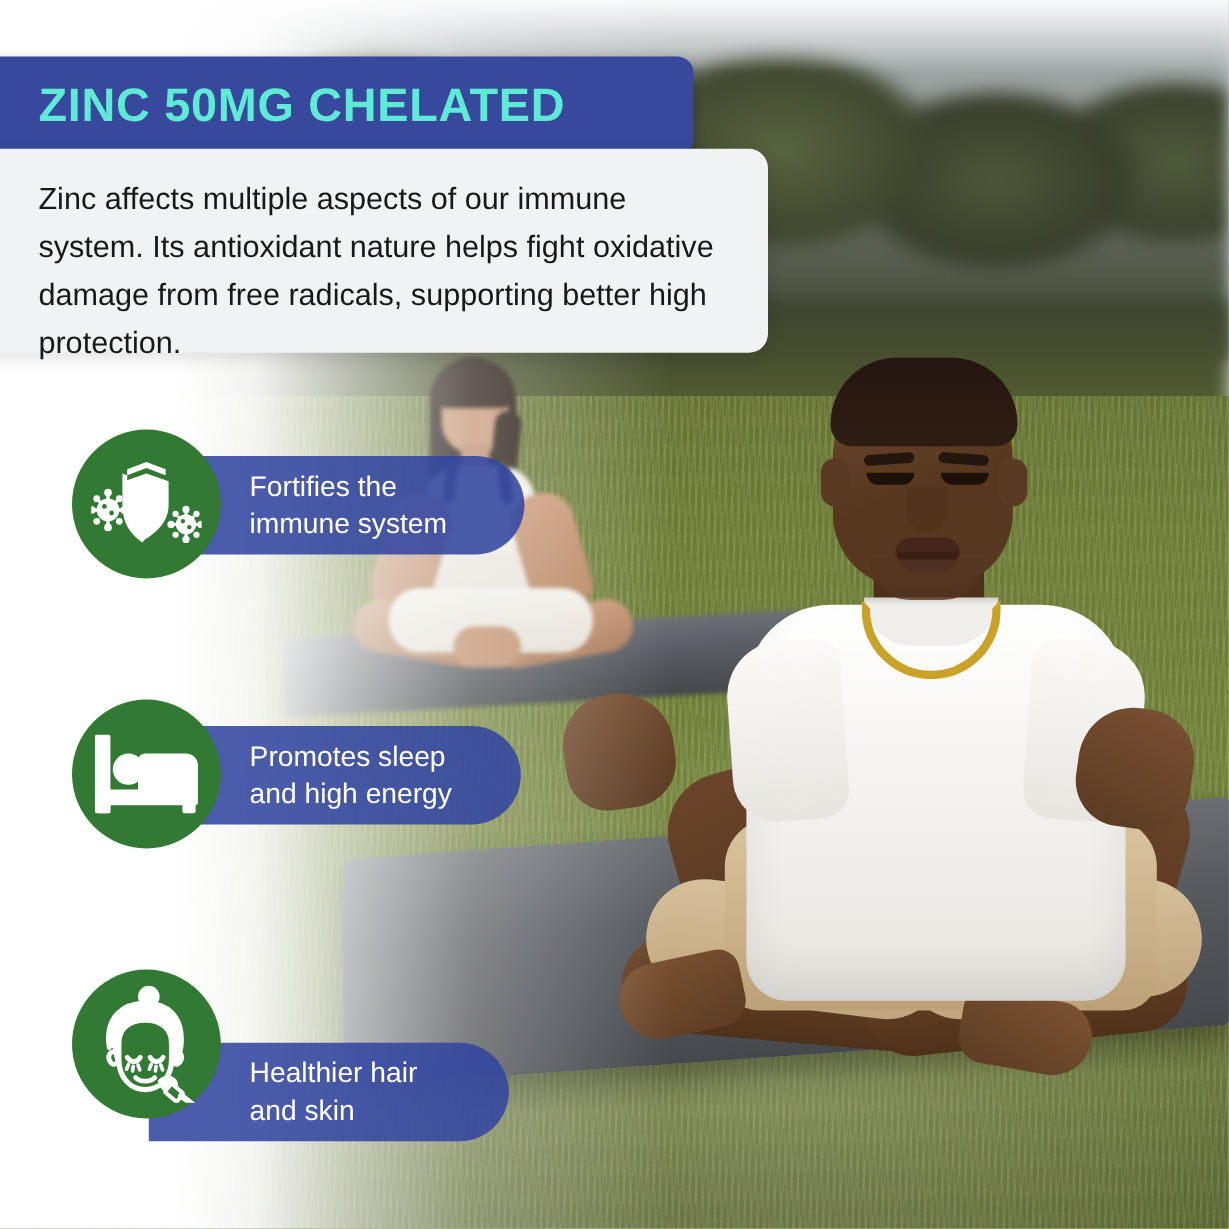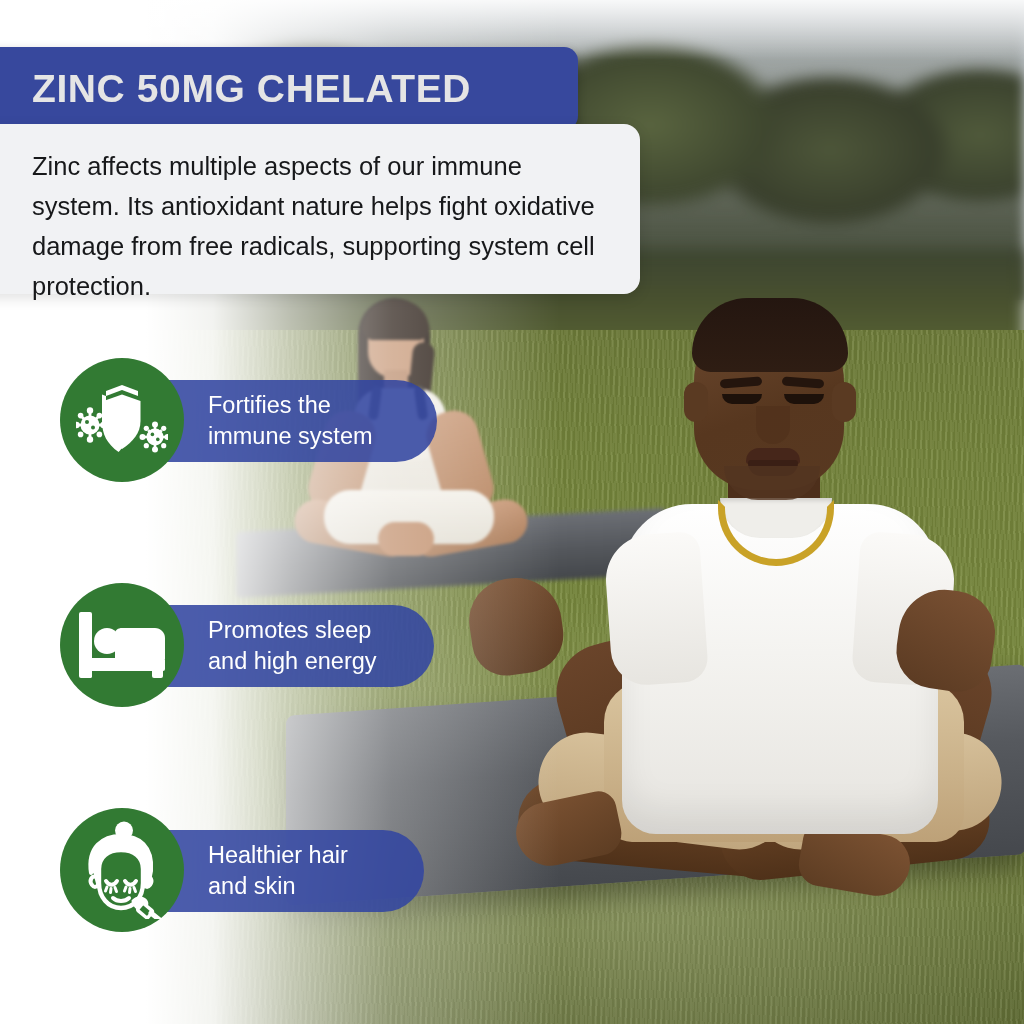--- a/index.html
+++ b/index.html
@@ -212,21 +212,21 @@
   
   .title-banner {
     position:absolute; left:-14px; top:47px; width:592px; height:83px;
     background:#37489d;
     border-radius:0 14px 14px 0;
     display:flex; align-items:center;
     padding-left:46px;
     box-shadow:0 3px 10px rgba(0,0,0,.22);
   }
   .title-banner .title-text {
-    color:#e5e5e5;
+    color:#5eead4;
     font-size:39px;
     font-weight:bold;
     letter-spacing:.6px;
     white-space:nowrap;
   }
 
   .desc-card {
     position:absolute; left:-20px; top:124px; width:660px; height:170px;
     background:#f1f2f4;
     border-radius:0 16px 16px 0;
@@ -248,21 +248,21 @@
 
   .f-pill {
     position:absolute; left:64px; top:22px; height:82px;
     background:rgba(50,69,160,.88);
     border-radius:0 41px 41px 0;
     display:flex; align-items:center;
     padding-left:84px; padding-right:24px;
   }
   .feature.f1 .f-pill { width:313px; }
   .feature.f2 .f-pill { width:310px; }
-  .feature.f3 .f-pill { width:300px; }
+  .feature.f3 .f-pill { width:300px;margin-top:39px; }
 
   .f-pill .f-label {
     color:#ffffff; font-size:23.5px; line-height:31px; font-weight:400;
     white-space:pre-line;
   }
 
   .f-circle {
     position:relative; z-index:3;
     width:124px; height:124px; border-radius:50%;
     background:#327a33;
@@ -343,21 +343,21 @@
 
     <div class="left-fade"></div>
     <div class="top-fade"></div>
   </div>
 
   <div class="title-banner">
     <span class="title-text">ZINC 50MG CHELATED</span>
   </div>
 
   <div class="desc-card">
-    <p class="desc-text">Zinc affects multiple aspects of our immune system. Its antioxidant nature helps fight oxidative damage from free radicals, supporting system cell protection.</p>
+    <p class="desc-text">Zinc affects multiple aspects of our immune system. Its antioxidant nature helps fight oxidative damage from free radicals, supporting better high protection.</p>
   </div>
 
   <div class="feature f2">
     <div class="f-pill">
       <span class="f-label">Promotes sleep
 and high energy</span>
     </div>
     <div class="f-circle">
       <span>
         <svg width="86" height="66" viewBox="0 0 86 66" fill="#ffffff">

